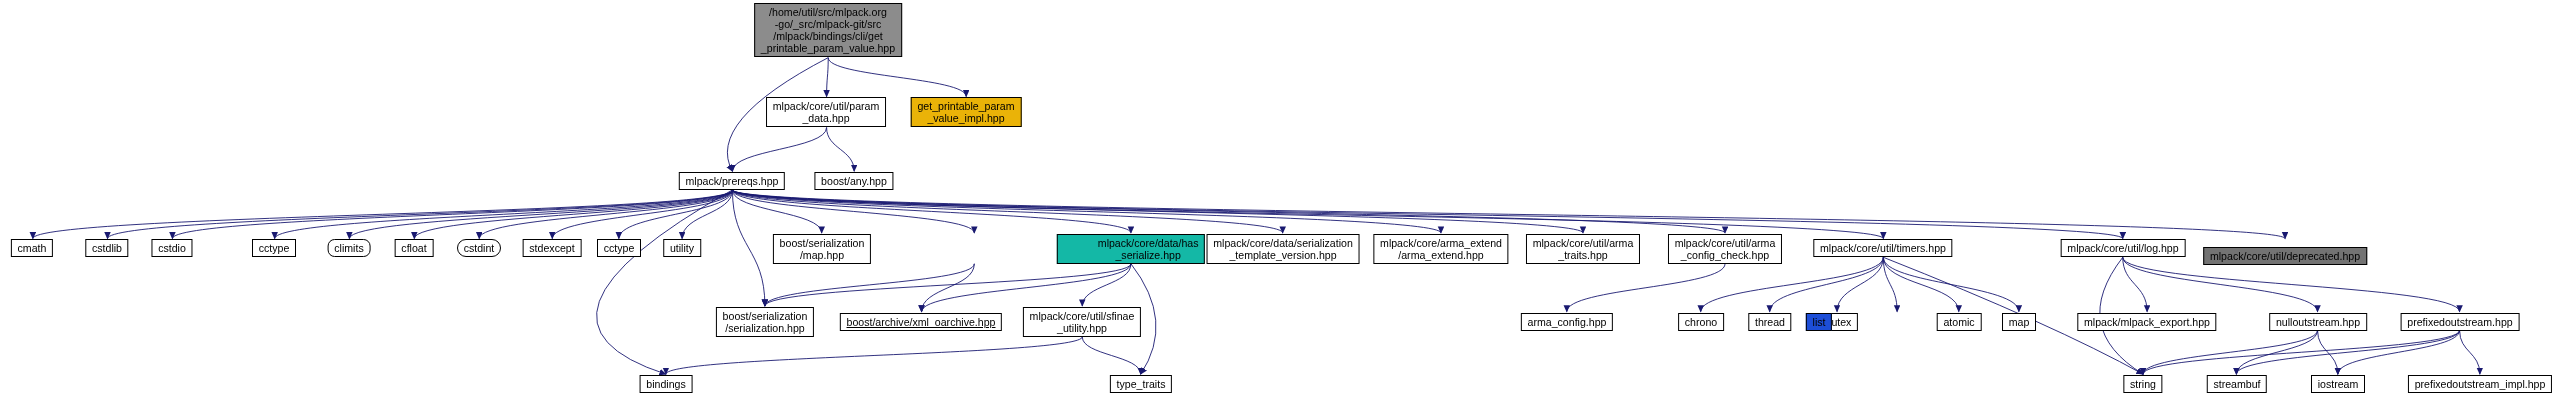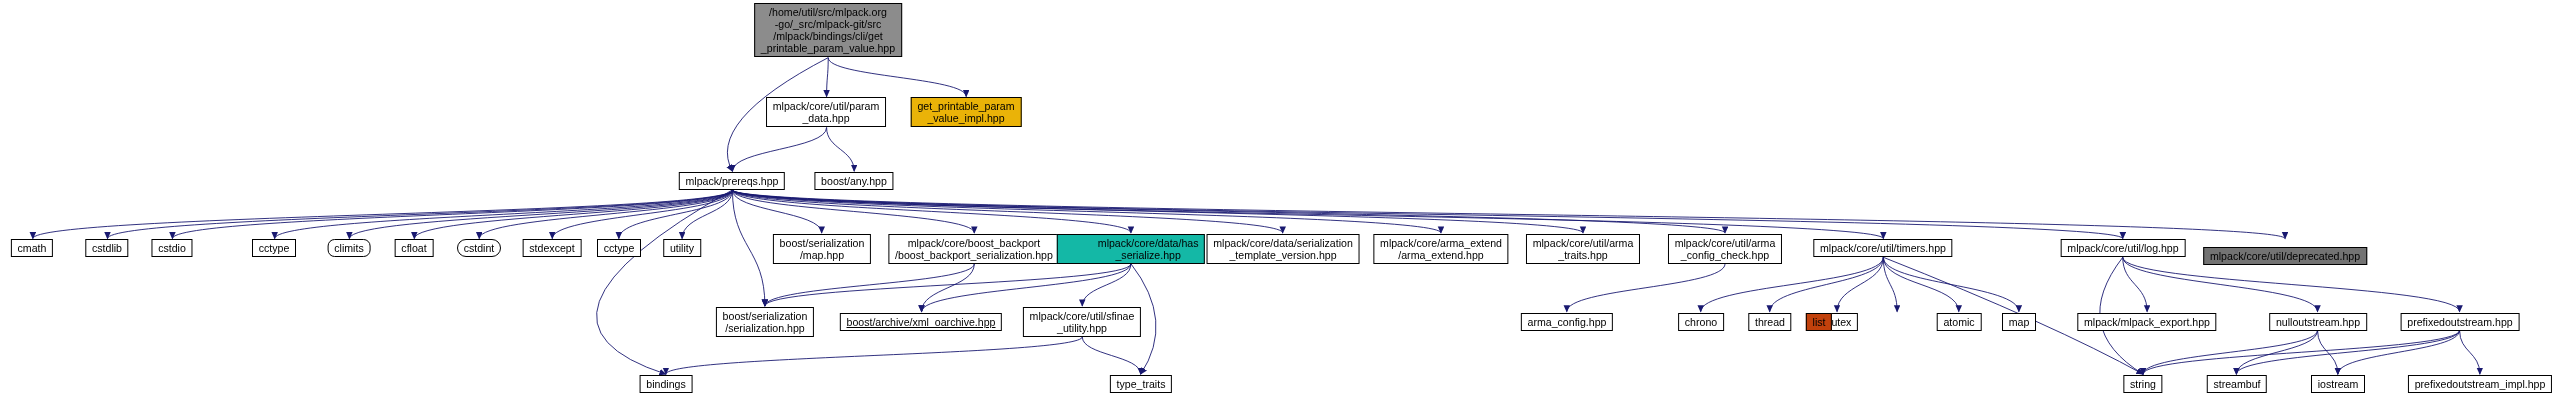--- a/index.html
+++ b/index.html
@@ -150,24 +150,20 @@
     <div class="node" title="tuple" style="left: 619px; top: 239px; background: rgb(255, 255, 255); border-color: rgb(0, 0, 0);">
       <div class="lbl-line">cctype</div>
     </div>
     <div class="node" title="utility" style="left: 682px; top: 239px; background: rgb(255, 255, 255); border-color: rgb(0, 0, 0);">
       <div class="lbl-line">utility</div>
     </div>
     <div class="node" title="boost/serialization/map.hpp" style="left: 822px; top: 234px; background: rgb(255, 255, 255); border-color: rgb(0, 0, 0);">
       <div class="lbl-line">boost/serialization</div>
       <div class="lbl-line">/map.hpp</div>
     </div>
-    <div class="node" title="mlpack/core/boost_backport/boost_backport_serialization.hpp" style="left: 974px; top: 234px; background: rgb(255, 255, 255); border-color: rgb(0, 0, 0);">
-      <div class="lbl-line">mlpack/core/boost_backport</div>
-      <div class="lbl-line">/boost_backport_serialization.hpp</div>
-    </div>
     <div class="node" title="mlpack/core/data/has_serialize.hpp" style="left: 1131px; top: 234px; background: #14b8a6; border-color: rgb(0, 0, 0); padding-left: 40px;">
       <div class="lbl-line">mlpack/core/data/has</div>
       <div class="lbl-line">_serialize.hpp</div>
     </div>
     <div class="node" title="mlpack/core/data/serialization_template_version.hpp" style="left: 1283px; top: 234px; background: rgb(255, 255, 255); border-color: rgb(0, 0, 0);">
       <div class="lbl-line">mlpack/core/data/serialization</div>
       <div class="lbl-line">_template_version.hpp</div>
     </div>
     <div class="node" title="mlpack/core/arma_extend/arma_extend.hpp" style="left: 1441px; top: 234px; background: rgb(255, 255, 255); border-color: rgb(0, 0, 0);">
       <div class="lbl-line">mlpack/core/arma_extend</div>
@@ -206,21 +202,21 @@
     </div>
     <div class="node" title="chrono" style="left: 1701px; top: 313px; background: rgb(255, 255, 255); border-color: rgb(0, 0, 0);">
       <div class="lbl-line">chrono</div>
     </div>
     <div class="node" title="thread" style="left: 1770px; top: 313px; background: rgb(255, 255, 255); border-color: rgb(0, 0, 0);">
       <div class="lbl-line">thread</div>
     </div>
     <div class="node" title="mutex" style="left: 1837px; top: 313px; background: rgb(255, 255, 255); border-color: rgb(0, 0, 0);">
       <div class="lbl-line">mutex</div>
     </div>
-    <div class="node" title="list" style="left: 1819px; top: 313px; background: #c2410c; border-color: rgb(0, 0, 0);">
+    <div class="node" title="list" style="left: 1819px; top: 313px; background: #1d4ed8; border-color: rgb(0, 0, 0);">
       <div class="lbl-line">list</div>
     </div>
     <div class="node" title="atomic" style="left: 1959px; top: 313px; background: rgb(255, 255, 255); border-color: rgb(0, 0, 0);">
       <div class="lbl-line">atomic</div>
     </div>
     <div class="node" title="map" style="left: 2019px; top: 313px; background: rgb(255, 255, 255); border-color: rgb(0, 0, 0);">
       <div class="lbl-line">map</div>
     </div>
     <div class="node" title="mlpack/mlpack_export.hpp" style="left: 2147px; top: 313px; background: rgb(255, 255, 255); border-color: rgb(0, 0, 0);">
       <div class="lbl-line">mlpack/mlpack_export.hpp</div>

